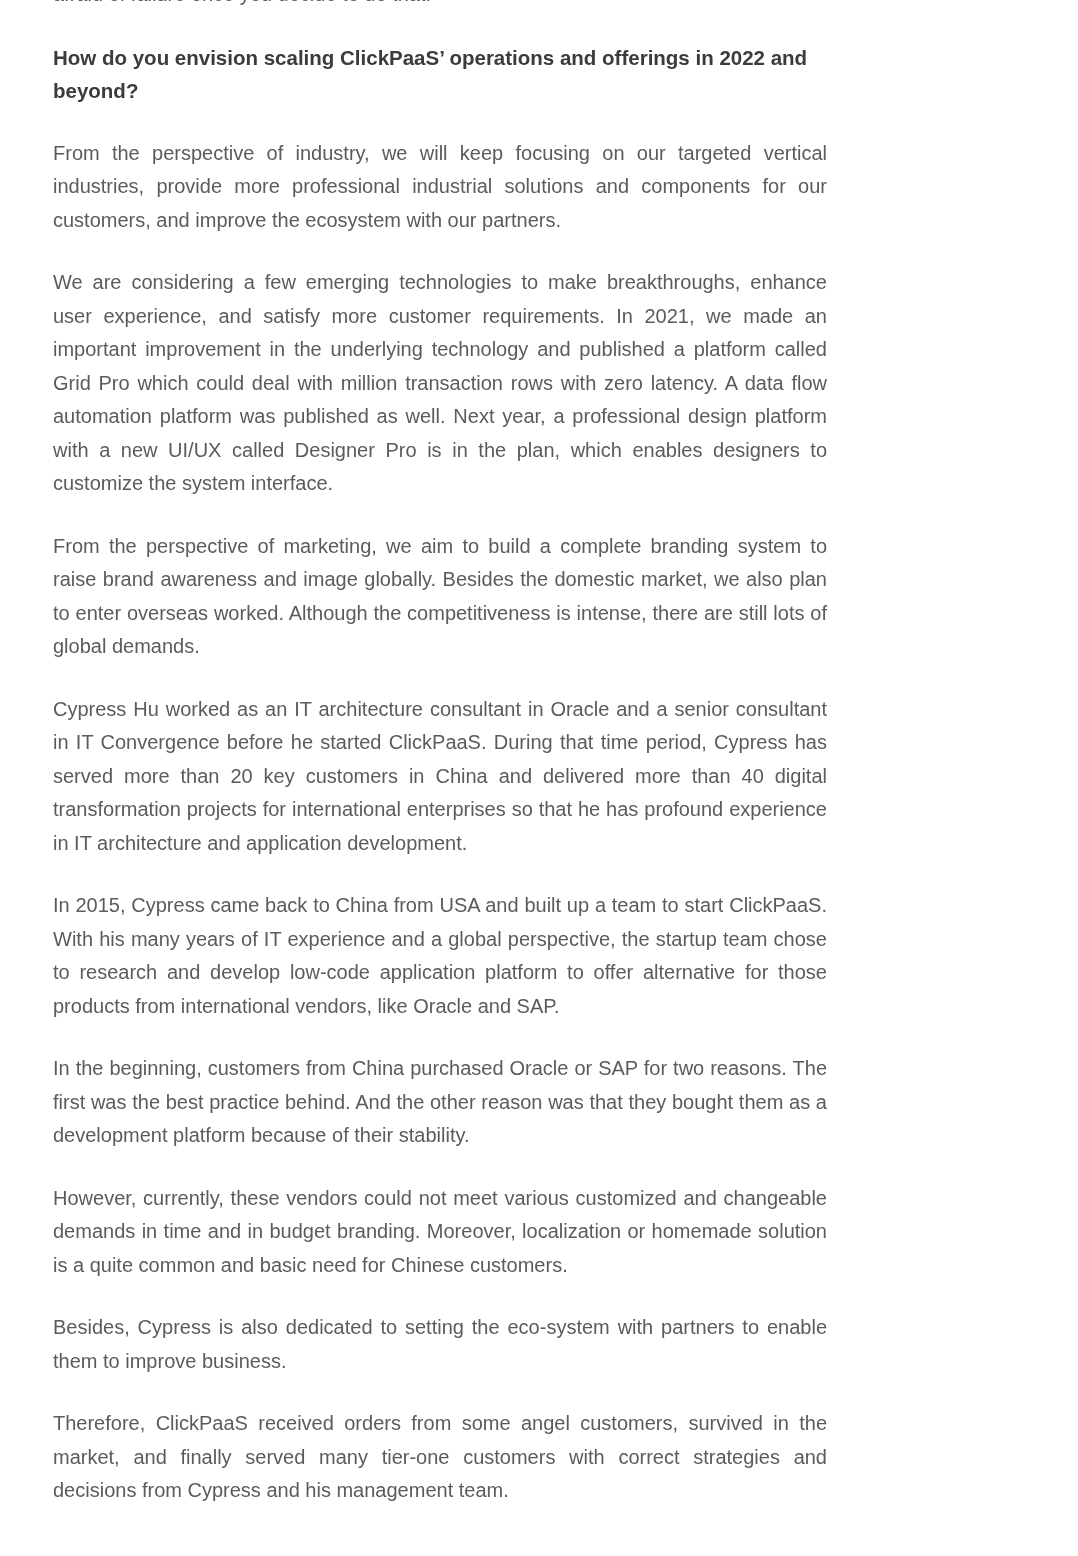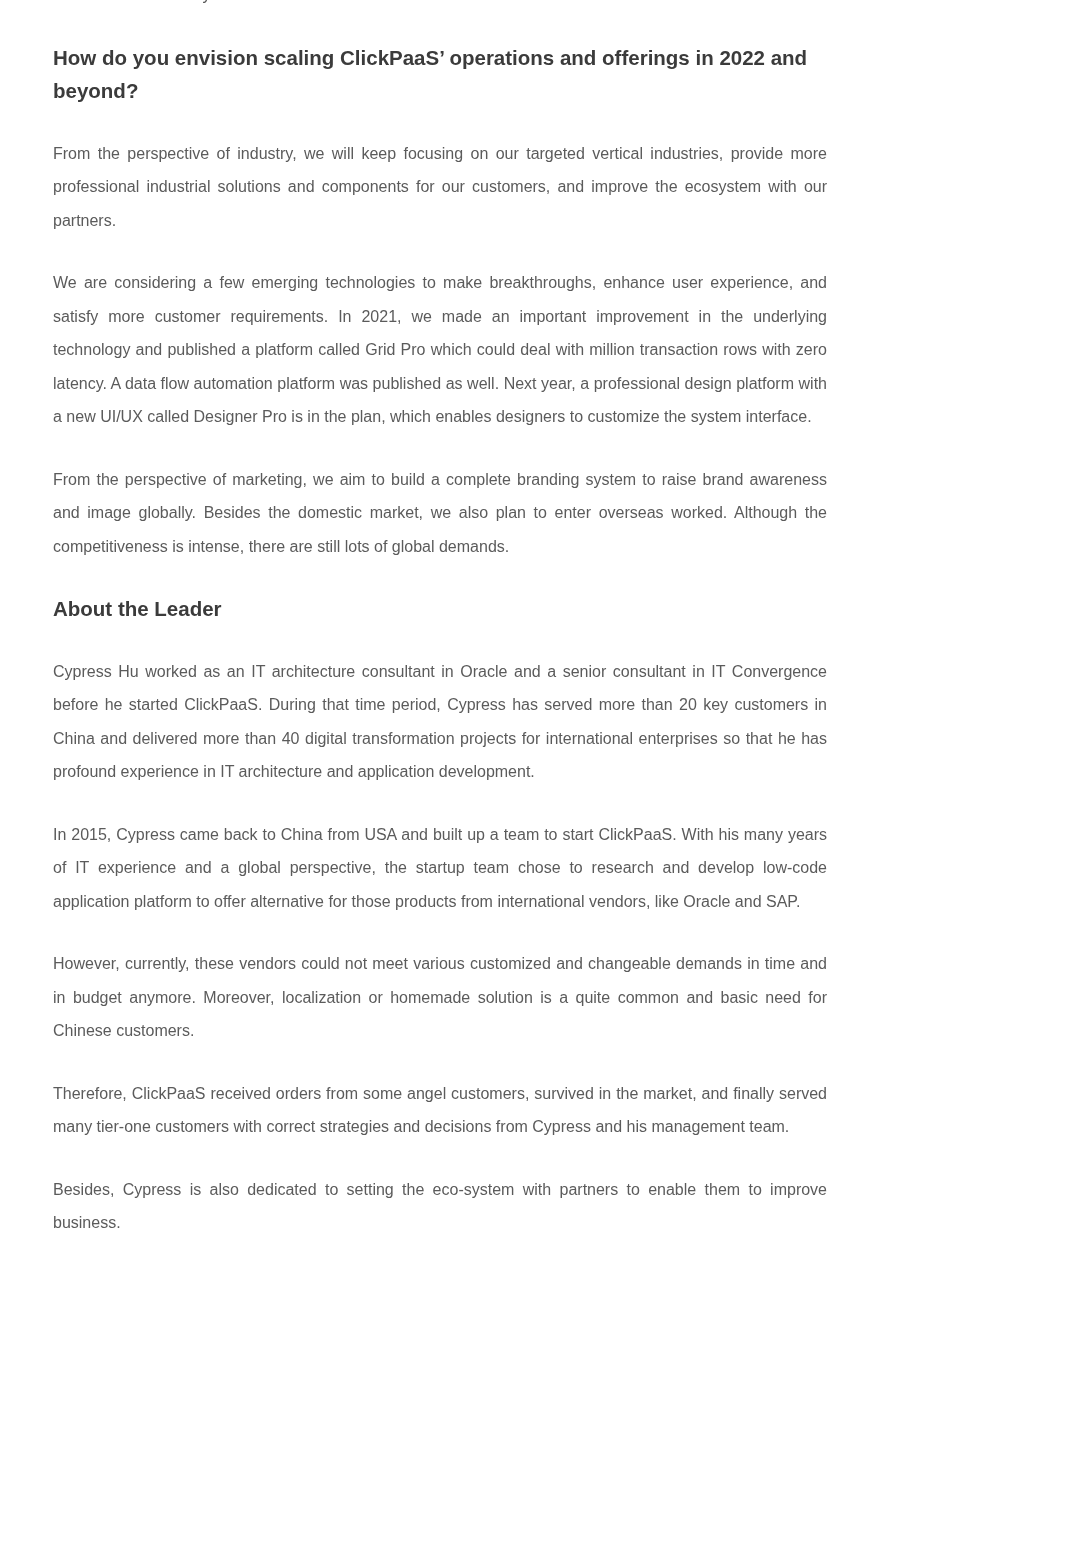--- a/index.html
+++ b/index.html
@@ -13,21 +13,21 @@
     height: 1556px;
     overflow: hidden;
     background: #ffffff;
     font-family: "Liberation Sans", "DejaVu Sans", sans-serif;
   }
   .article {
     padding: 0 41px 0 53px;
   }
   .para {
     margin: 29px 0;
-    font-size: 16px;
+    font-size: 20px;
     line-height: 33.5px;
     color: var(--body-color, #5b5b5b);
     text-align: justify;
     text-justify: inter-word;
   }
   .para.clipped {
     margin-top: -22px;
     text-align: left;
   }
   .heading {
@@ -42,20 +42,20 @@
 </head>
 <body>
 
 <div class="page">
   <main class="article">
     <p class="para clipped">afraid of failure once you decide to do that!</p>
     <h2 class="heading">How do you envision scaling ClickPaaS’ operations and offerings in 2022 and beyond?</h2>
     <p class="para">From the perspective of industry, we will keep focusing on our targeted vertical industries, provide more professional industrial solutions and components for our customers, and improve the ecosystem with our partners.</p>
     <p class="para">We are considering a few emerging technologies to make breakthroughs, enhance user experience, and satisfy more customer requirements. In 2021, we made an important improvement in the underlying technology and published a platform called Grid Pro which could deal with million transaction rows with zero latency. A data flow automation platform was published as well. Next year, a professional design platform with a new UI/UX called Designer Pro is in the plan, which enables designers to customize the system interface.</p>
     <p class="para">From the perspective of marketing, we aim to build a complete branding system to raise brand awareness and image globally. Besides the domestic market, we also plan to enter overseas worked. Although the competitiveness is intense, there are still lots of global demands.</p>
-    <h2 class="heading">About the Leader</h2>
     <p class="para">Cypress Hu worked as an IT architecture consultant in Oracle and a senior consultant in IT Convergence before he started ClickPaaS. During that time period, Cypress has served more than 20 key customers in China and delivered more than 40 digital transformation projects for international enterprises so that he has profound experience in IT architecture and application development.</p>
     <p class="para">In 2015, Cypress came back to China from USA and built up a team to start ClickPaaS. With his many years of IT experience and a global perspective, the startup team chose to research and develop low-code application platform to offer alternative for those products from international vendors, like Oracle and SAP.</p>
-    <p class="para">However, currently, these vendors could not meet various customized and changeable demands in time and in budget anymore. Moreover, localization or homemade solution is a quite common and basic need for Chinese customers.</p>
+    <p class="para">In the beginning, customers from China purchased Oracle or SAP for two reasons. The first was the best practice behind. And the other reason was that they bought them as a development platform because of their stability.</p>
+    <p class="para">However, currently, these vendors could not meet various customized and changeable demands in time and in budget branding. Moreover, localization or homemade solution is a quite common and basic need for Chinese customers.</p>
+    <p class="para">Besides, Cypress is also dedicated to setting the eco-system with partners to enable them to improve business.</p>
     <p class="para">Therefore, ClickPaaS received orders from some angel customers, survived in the market, and finally served many tier-one customers with correct strategies and decisions from Cypress and his management team.</p>
-    <p class="para">Besides, Cypress is also dedicated to setting the eco-system with partners to enable them to improve business.</p>
   </main>
 </div>
 
 </body></html>

